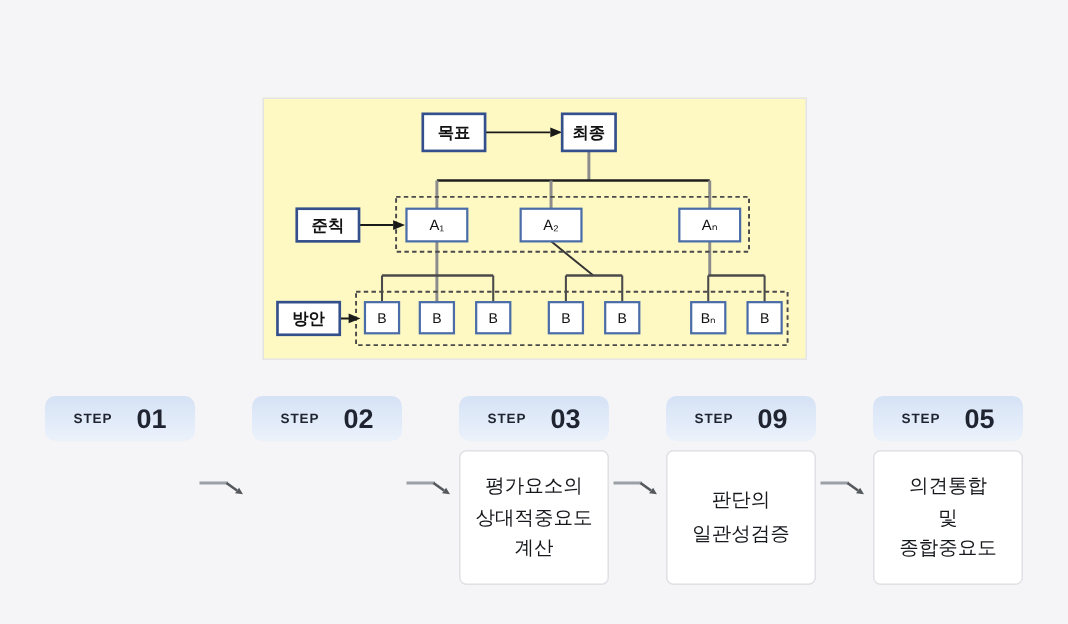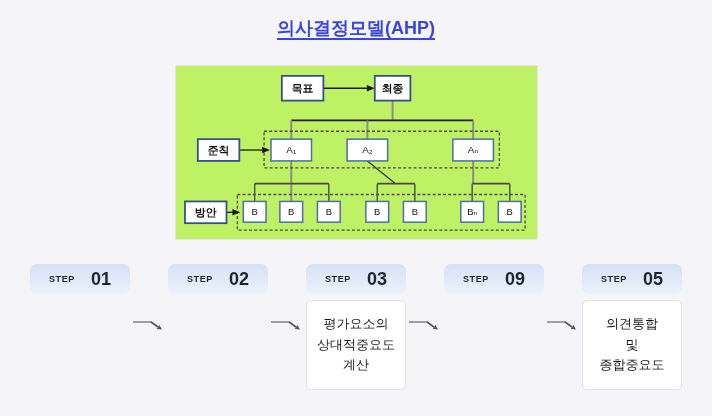--- a/index.html
+++ b/index.html
@@ -7,21 +7,21 @@
     position:relative; width:712px; height:416px; background:#f5f5f7;
     font-family:"Liberation Sans","DejaVu Sans",sans-serif; overflow:hidden;
   }
   .title {
     position:absolute; top:16px; left:0; width:100%; margin:0;
     text-align:center; font-size:18px; font-weight:bold; color:#3a46df;
     text-decoration:underline; text-decoration-thickness:1.5px; text-underline-offset:4px;
   }
   .panel {
     position:absolute; left:175px; top:65px; width:363px; height:175px;
-    background:#bef264; border:1px solid #e3e3e8; box-sizing:border-box;
+    background:#fef9c3; border:1px solid #e3e3e8; box-sizing:border-box;
   }
   .panel svg { display:block; width:100%; height:100%; }
   svg text { fill:#111; text-anchor:middle; }
   .k-label  { font-size:11px; font-weight:bold; }
   .node-label { font-size:10px; }
   .b-label  { font-size:9.5px; }
   .navy-box { fill:#fff; stroke:#34508c; stroke-width:1.8; }
   .blue-box { fill:#fff; stroke:#4a6da8; stroke-width:1.5; }
   .dash-box { fill:none; stroke:#4a4a4a; stroke-width:1.3; stroke-dasharray:3 2.2; }
   .gray-v   { stroke:#8c8c8c; stroke-width:2; fill:none; }
@@ -47,21 +47,20 @@
     text-align:center; font-size:13px; color:#17181c; line-height:1.75;
     white-space:pre-line;
   }
   .step-arrow { position:absolute; top:312px; width:36px; height:24px; }
 </style>
 </head>
 <body>
 
 <div class="page">
 
-  <h1 class="title">의사결정모델(AHP)</h1>
 
   <div class="panel">
     <svg viewBox="0 0 363 175">
 
       <line class="gray-v" x1="218" y1="35" x2="218" y2="55"></line>
       <line class="black-h" x1="115.5" y1="55" x2="299.5" y2="55"></line>
       <line class="gray-v" x1="115.5" y1="55" x2="115.5" y2="74"></line>
       <line class="gray-v" x1="192.5" y1="55" x2="192.5" y2="74"></line>
       <line class="gray-v" x1="299.5" y1="55" x2="299.5" y2="74"></line>
       <line class="gray-v" x1="115.5" y1="96" x2="115.5" y2="137"></line>
@@ -140,20 +139,24 @@
       <div>평가요소의
 상대적중요도
 계산</div>
     </div>
   </div>
   <div class="step-col" style="left:444px">
     <div class="badge">
       <span class="word">STEP</span>
       <span class="num">09</span>
     </div>
+    <div class="step-box">
+      <div>판단의
+일관성검증</div>
+    </div>
   </div>
   <div class="step-col" style="left:582px">
     <div class="badge">
       <span class="word">STEP</span>
       <span class="num">05</span>
     </div>
     <div class="step-box" style="line-height:1.6">
       <div>의견통합
 및
 종합중요도</div>

